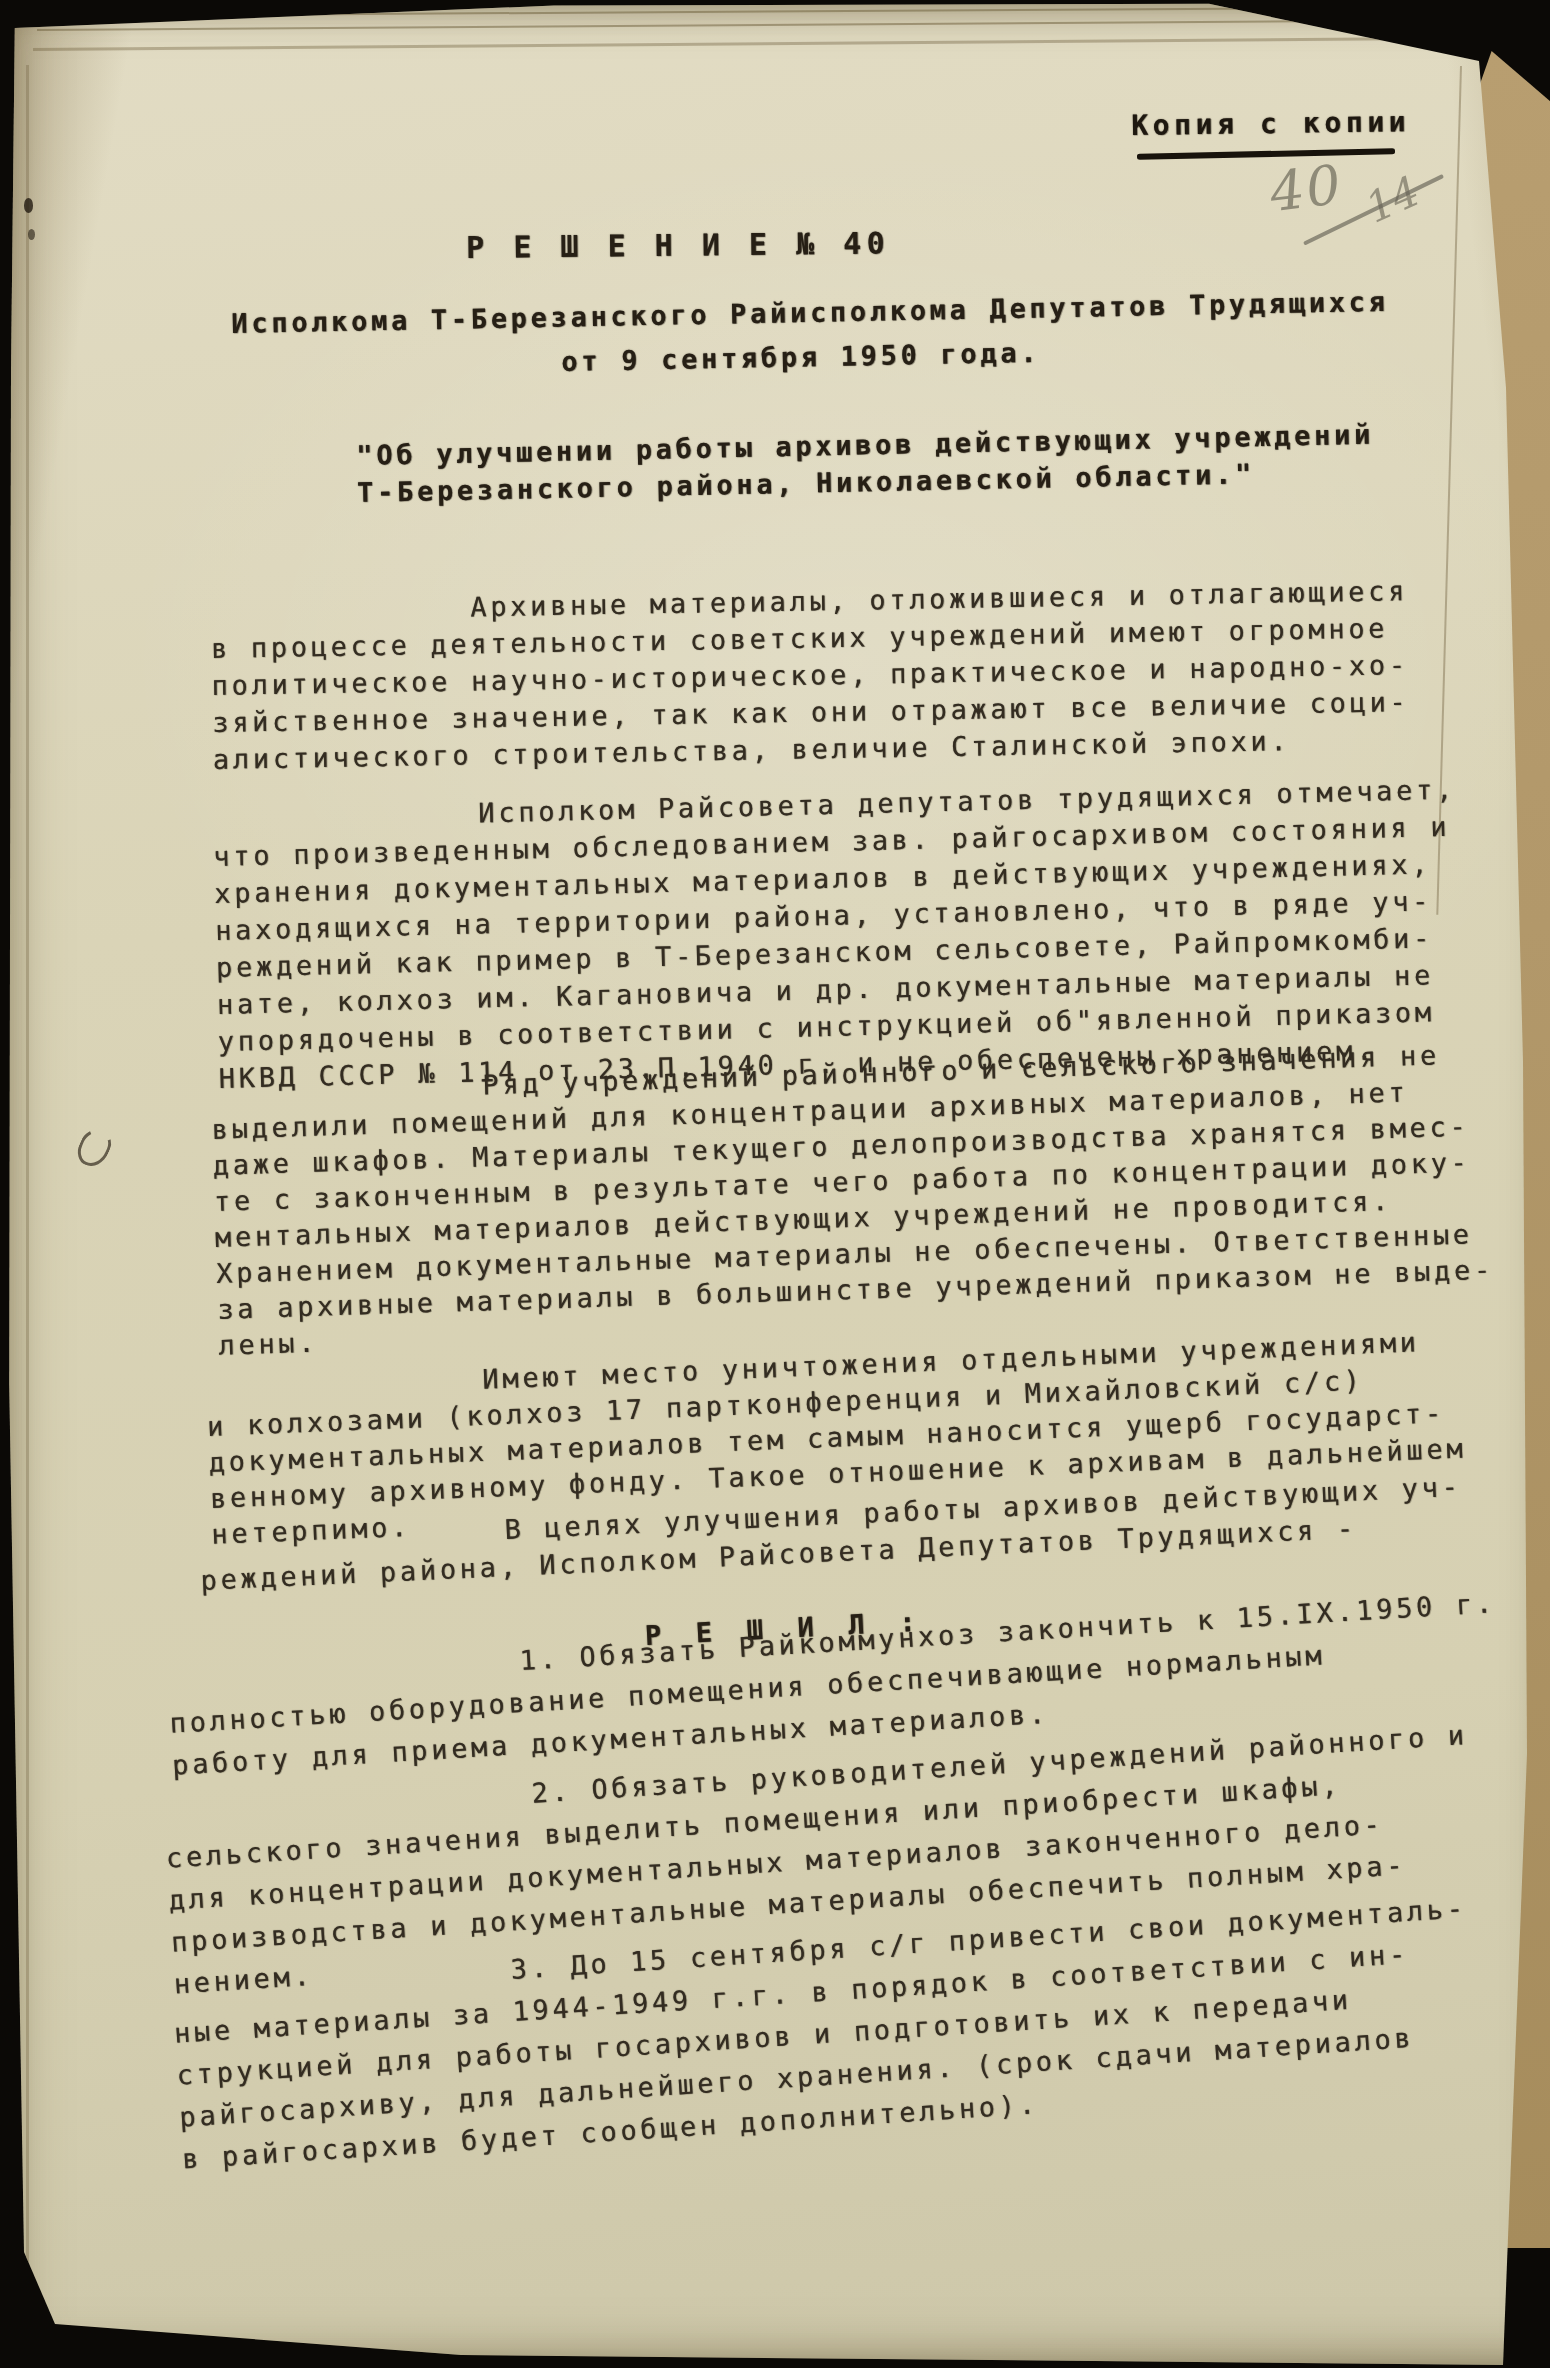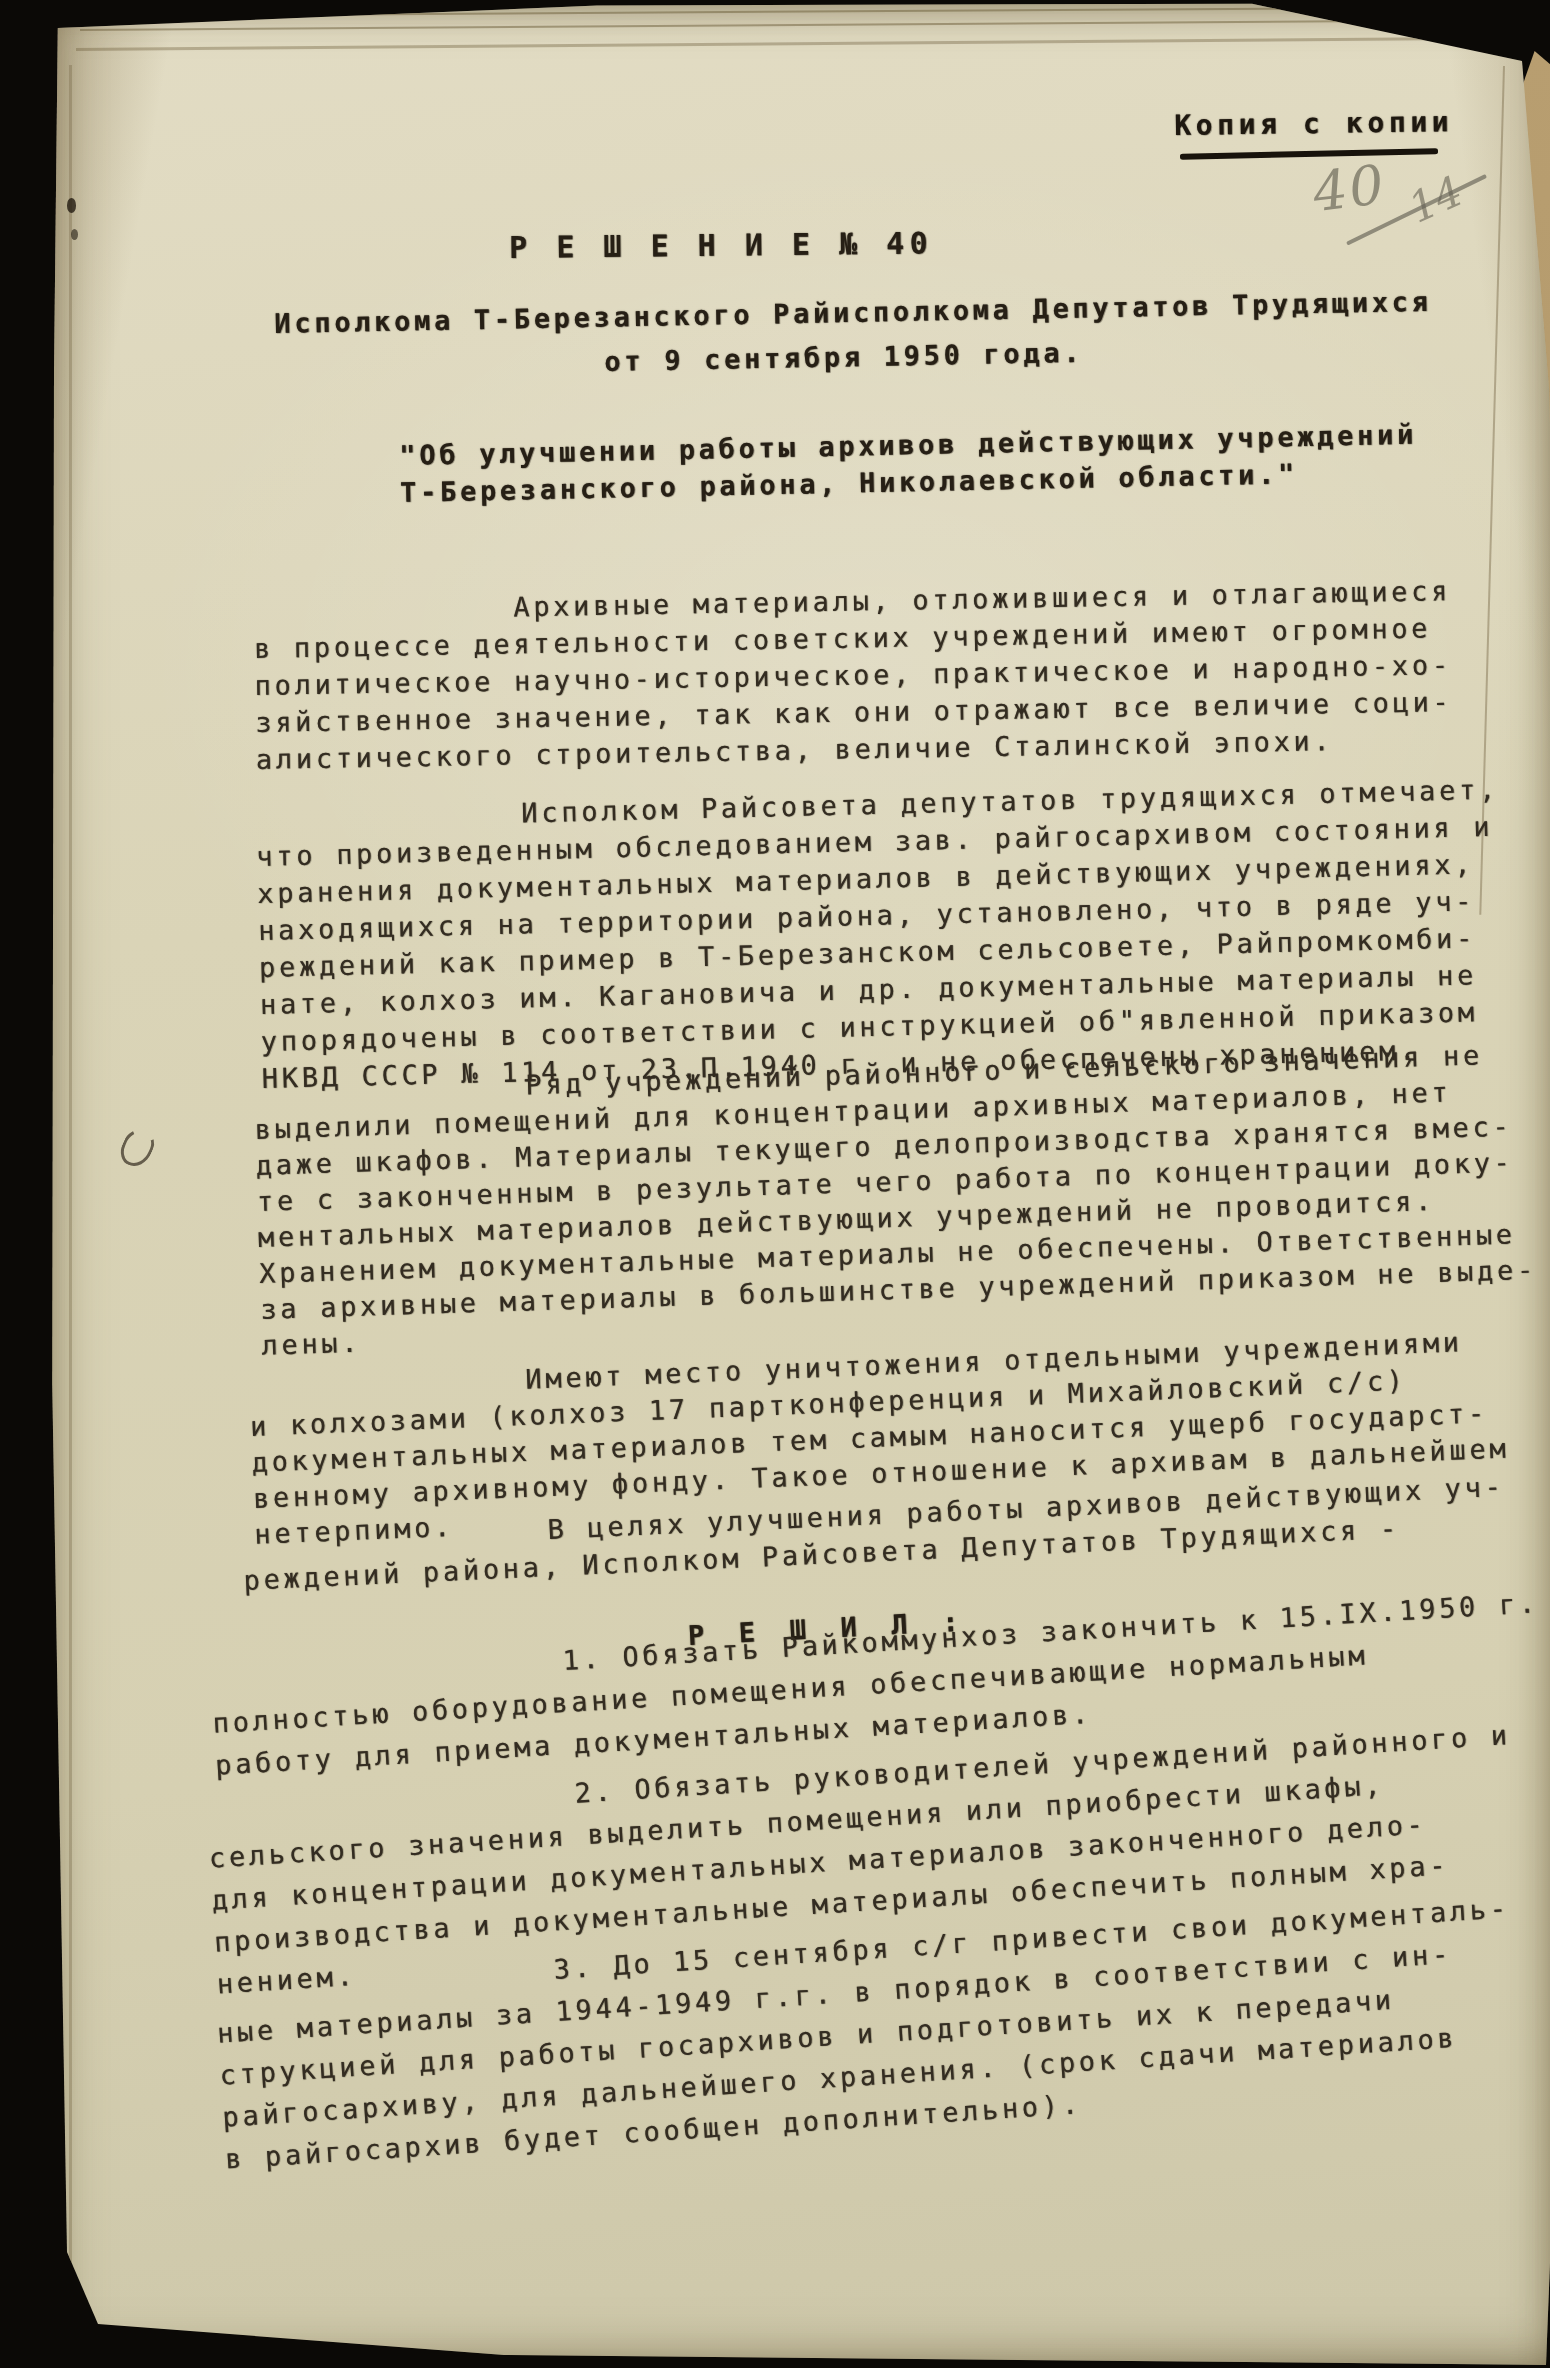--- a/index.html
+++ b/index.html
@@ -3,21 +3,21 @@
 <meta charset="utf-8">
 <style>
   html,body{margin:0;padding:0;}
   body{
     width:1551px;height:2368px;
     background:#0b0906;
     position:relative;
     overflow:hidden;
     font-family:"DejaVu Sans Mono","Liberation Mono",monospace;
   }
-  .stage{position:absolute;inset:0;margin-left:43px;}
+  .stage{position:absolute;inset:0;}
   
   .kraft{
     position:absolute;left:1443px;top:51px;width:108px;height:2197px;
     background:linear-gradient(175deg,#b89e70 0%,#b2986a 40%,#a68c5c 100%);
     clip-path:polygon(0px 138px,45% 0px,100% 51px,100% 100%,16.6px 100%);
   }
   
   .page{
     position:absolute;inset:0;
     background:

